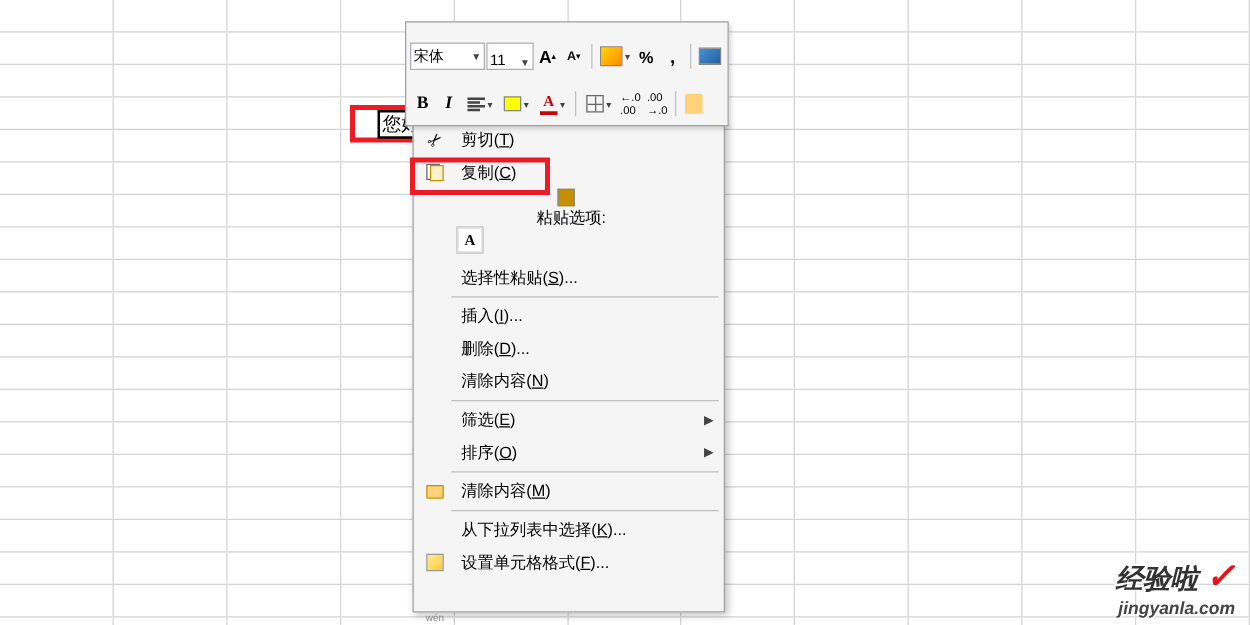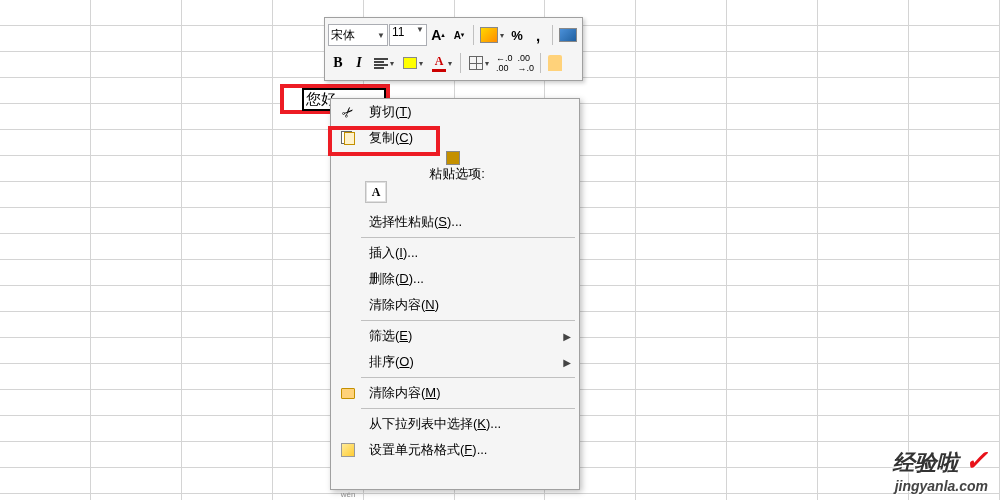--- a/index.html
+++ b/index.html
@@ -6,24 +6,24 @@
     body { font-family: "Microsoft YaHei", sans-serif; font-size: 12px; background: #fff; position: relative; width: 1000px; height: 500px; overflow: hidden; }
     
     .grid { position: absolute; top: 0; left: 0; width: 100%; height: 100%; }
     .grid-row { display: flex; height: 26px; border-bottom: 1px solid #d4d4d4; }
     .grid-cell { width: 95px; border-right: 1px solid #d4d4d4; }
     
     .highlight-cell { position: absolute; top: 84px; left: 280px; width: 110px; height: 30px; border: 4px solid #ed1c24; background: #fff; display: flex; align-items: center; padding-left: 18px; font-size: 15px; z-index: 10; }
     .inner-cell { border: 2px solid #000; padding: 0 2px; width: 90px; }
     
     .mini-toolbar { position: absolute; top: 17px; left: 324px; background: #f5f5f5; border: 1px solid #a0a0a0; padding: 3px; z-index: 20; box-shadow: 2px 2px 4px rgba(0,0,0,0.2); }
-    .toolbar-row { display: flex; align-items: center; gap: 1px; height: 28px; }
+    .toolbar-row { display: flex; align-items: center; gap: 1px; height: 28px; margin-top: 10px; }
     .tb-sep { width: 1px; height: 20px; background: #c0c0c0; margin: 0 3px; }
     .font-select { width: 60px; height: 22px; border: 1px solid #abadb3; background: #fff; display: flex; align-items: center; justify-content: space-between; padding: 0 2px; font-size: 12px; }
-    .size-select { width: 38px; height: 22px; border: 1px solid #abadb3; background: #fff; display: flex; align-items: flex-start; justify-content: space-between; padding: 0 2px; font-size: 12px; }
+    .size-select { width: 38px; height: 22px; border: 1px solid #abadb3; background: #fff; display: flex; align-items: flex-end; justify-content: space-between; padding: 0 2px; font-size: 12px; }
     .dd-arrow { font-size: 8px; color: #444; }
     .tb-btn { min-width: 20px; height: 22px; display: flex; align-items: center; justify-content: center; cursor: pointer; padding: 0 2px; }
     .tb-btn-dd { min-width: 28px; height: 22px; display: flex; align-items: center; justify-content: center; cursor: pointer; padding: 0 2px; gap: 2px; }
     .font-grow { font-size: 14px; font-weight: bold; }
     .font-shrink { font-size: 10px; font-weight: bold; }
     .bold-btn { font-weight: bold; font-family: serif; font-size: 14px; }
     .italic-btn { font-style: italic; font-family: serif; font-size: 14px; font-weight: bold; }
     .align-icon { width: 14px; display: flex; flex-direction: column; gap: 1px; }
     .align-line { height: 2px; background: #444; }
     .fill-swatch { width: 14px; height: 12px; background: #ffff00; border: 1px solid #888; position: relative; }

